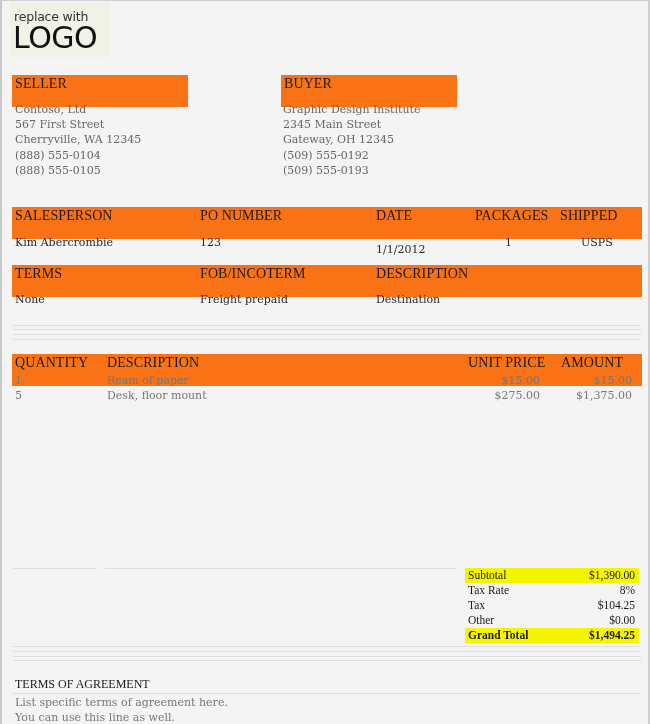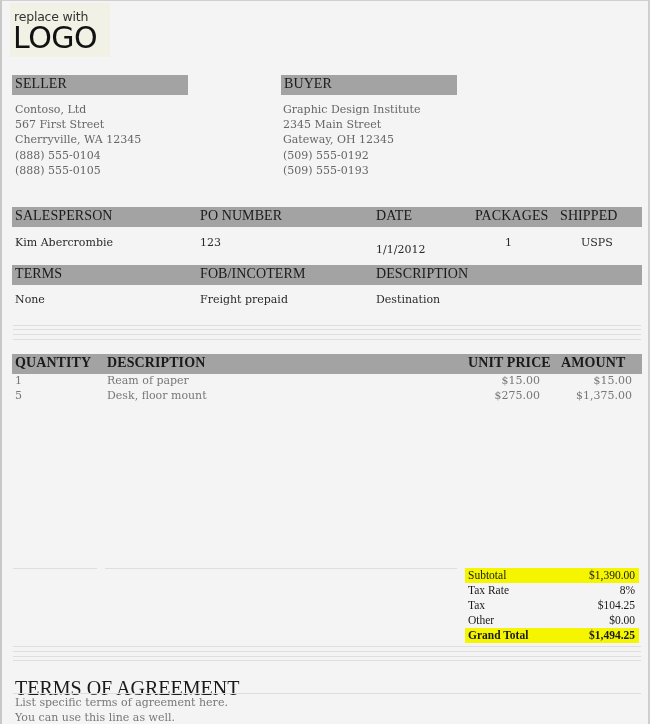--- a/index.html
+++ b/index.html
@@ -14,22 +14,22 @@
   }
   .abs { position: absolute; }
   .logo {
     left: 8px; top: 2px; width: 100px; height: 54px;
     background: #f1f1e6;
     font-family: "DejaVu Sans", "Liberation Sans", sans-serif;
   }
   .logo .small { position: absolute; left: 4px; top: 6px; font-size: 12.5px; color: #333; letter-spacing: -0.2px; }
   .logo .big { position: absolute; left: 3px; top: 17px; font-size: 30px; color: #111; letter-spacing: -0.5px; }
   .ybar {
-    background: #a3a3a3;
-    height: 20px;
+    background: #f97316;
+    height: 32px;
     font-size: 13px;
     color: #1a1a1a;
     line-height: 18px;
   }
   .lbl { position: absolute; top: 0; font-family: "Liberation Serif", "DejaVu Serif", serif; font-size: 14px; letter-spacing: 0.1px; }
   .addr { font-size: 11px; color: #666; line-height: 15.2px; font-family: "DejaVu Serif", serif; }
   .val { font-size: 11px; color: #2a2a2a; font-family: "DejaVu Serif", serif; }
   .hline { height: 1px; background: #dedede; }
   .row-item { font-size: 11px; color: #777; font-family: "DejaVu Serif", serif; }
   .totals { left: 463px; width: 174px; font-size: 11.5px; font-family: "Liberation Serif", "DejaVu Serif", serif; color: #1a1a1a; }
@@ -88,21 +88,21 @@
 </div>
 <div class="abs val" style="left:13px; top:292px;">None</div>
 <div class="abs val" style="left:198px; top:292px;">Freight prepaid</div>
 <div class="abs val" style="left:374px; top:292px;">Destination</div>
 
 <div class="abs hline" style="left:11px; top:324px; width:628px;"></div>
 <div class="abs hline" style="left:11px; top:328px; width:628px;"></div>
 <div class="abs hline" style="left:11px; top:333px; width:628px;"></div>
 <div class="abs hline" style="left:11px; top:338px; width:628px;"></div>
 
-<div class="abs ybar" style="left:10px; top:353px; width:630px;font-weight:bold;">
+<div class="abs ybar" style="left:10px; top:353px; width:630px;">
   <span class="lbl" style="left:3px;">QUANTITY</span>
   <span class="lbl" style="left:95px;">DESCRIPTION</span>
   <span class="lbl" style="left:456px;">UNIT PRICE</span>
   <span class="lbl" style="left:549px;">AMOUNT</span>
 </div>
 
 <div class="abs row-item" style="left:13px; top:373px;">1</div>
 <div class="abs row-item" style="left:105px; top:373px;">Ream of paper</div>
 <div class="abs row-item" style="right:108px; top:373px;">$15.00</div>
 <div class="abs row-item" style="right:16px; top:373px;">$15.00</div>
@@ -136,16 +136,16 @@
     <span>Grand Total</span>
     <span class="r">$1,494.25</span>
   </div>
 </div>
 
 <div class="abs hline" style="left:11px; top:645px; width:628px;"></div>
 <div class="abs hline" style="left:11px; top:650px; width:628px;"></div>
 <div class="abs hline" style="left:11px; top:655px; width:628px;"></div>
 <div class="abs hline" style="left:11px; top:659px; width:628px;"></div>
 
-<div class="abs" style="left:13px; top:676px; font-family: 'Liberation Serif', serif; font-size:20px; color:#1a1a1a;">TERMS OF AGREEMENT</div>
+<div class="abs" style="left:13px; top:676px; font-family: 'Liberation Serif', serif; font-size:12px; color:#1a1a1a;">TERMS OF AGREEMENT</div>
 <div class="abs hline" style="left:11px; top:692px; width:628px;"></div>
 <div class="abs row-item" style="left:13px; top:695px;">List specific terms of agreement here.</div>
 <div class="abs row-item" style="left:13px; top:710px;">You can use this line as well.</div>
 
 </body></html>

